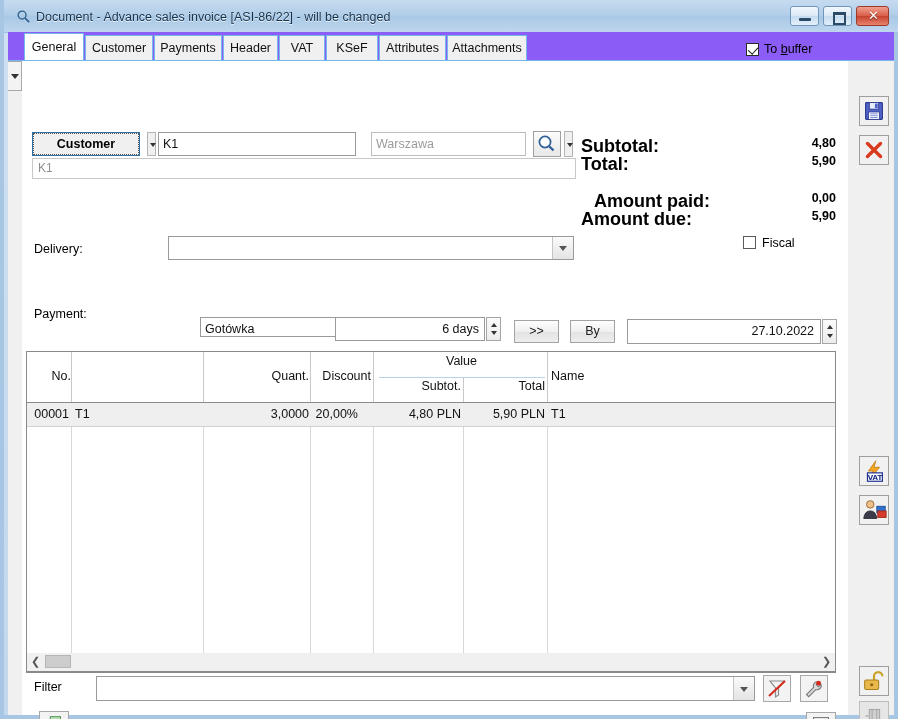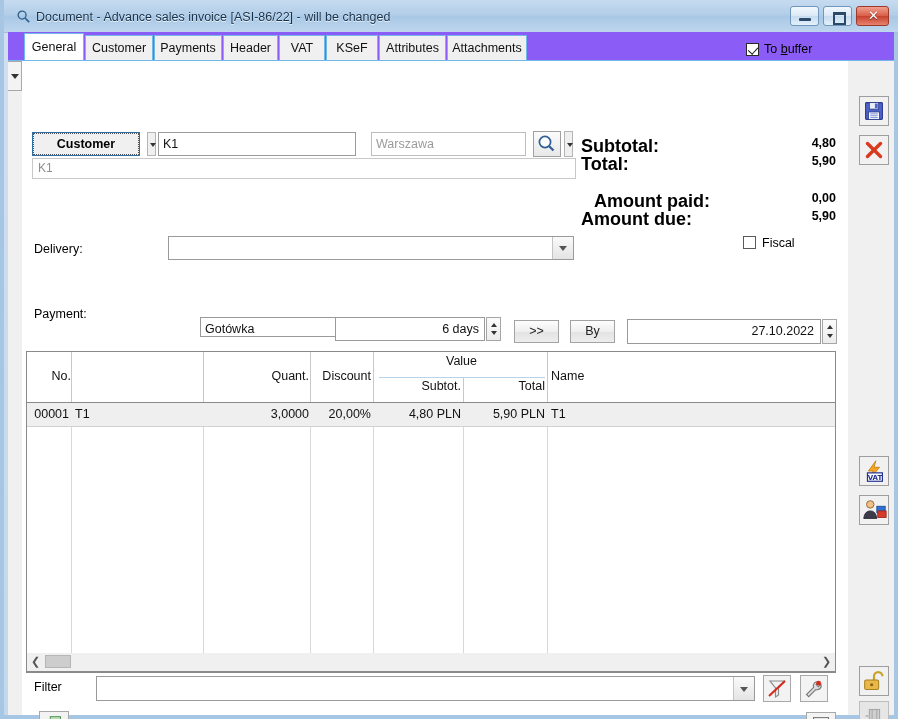--- a/index.html
+++ b/index.html
@@ -385,21 +385,21 @@
           <div class="hsep" style="left:283px;height:50px;"></div>
           <div class="hsep" style="left:346px;height:50px;"></div>
           <div class="hsep" style="left:436px;top:25px;height:25px;"></div>
           <div class="hsep" style="left:520px;height:50px;"></div>
         </div>
 
         <div class="row" style="top:51px;">
           <div class="rcell" style="left:0px;width:42px;text-align:right;">00001</div>
           <div class="rcell" style="left:48px;">T1</div>
           <div class="rcell" style="left:195px;width:87px;text-align:right;">3,0000</div>
-          <div class="rcell" style="left:287px;width:57px;text-align:right;">20,00%</div>
+          <div class="rcell" style="left:274px;width:57px;text-align:right;">20,00%</div>
           <div class="rcell" style="left:350px;width:84px;text-align:right;">4,80 PLN</div>
           <div class="rcell" style="left:438px;width:80px;text-align:right;">5,90 PLN</div>
           <div class="rcell" style="left:524px;">T1</div>
         </div>
 
         <div class="vsep" style="left:44px;top:75px;height:246px;"></div>
         <div class="vsep" style="left:176px;top:75px;height:246px;"></div>
         <div class="vsep" style="left:283px;top:75px;height:246px;"></div>
         <div class="vsep" style="left:346px;top:75px;height:246px;"></div>
         <div class="vsep" style="left:436px;top:75px;height:246px;"></div>

